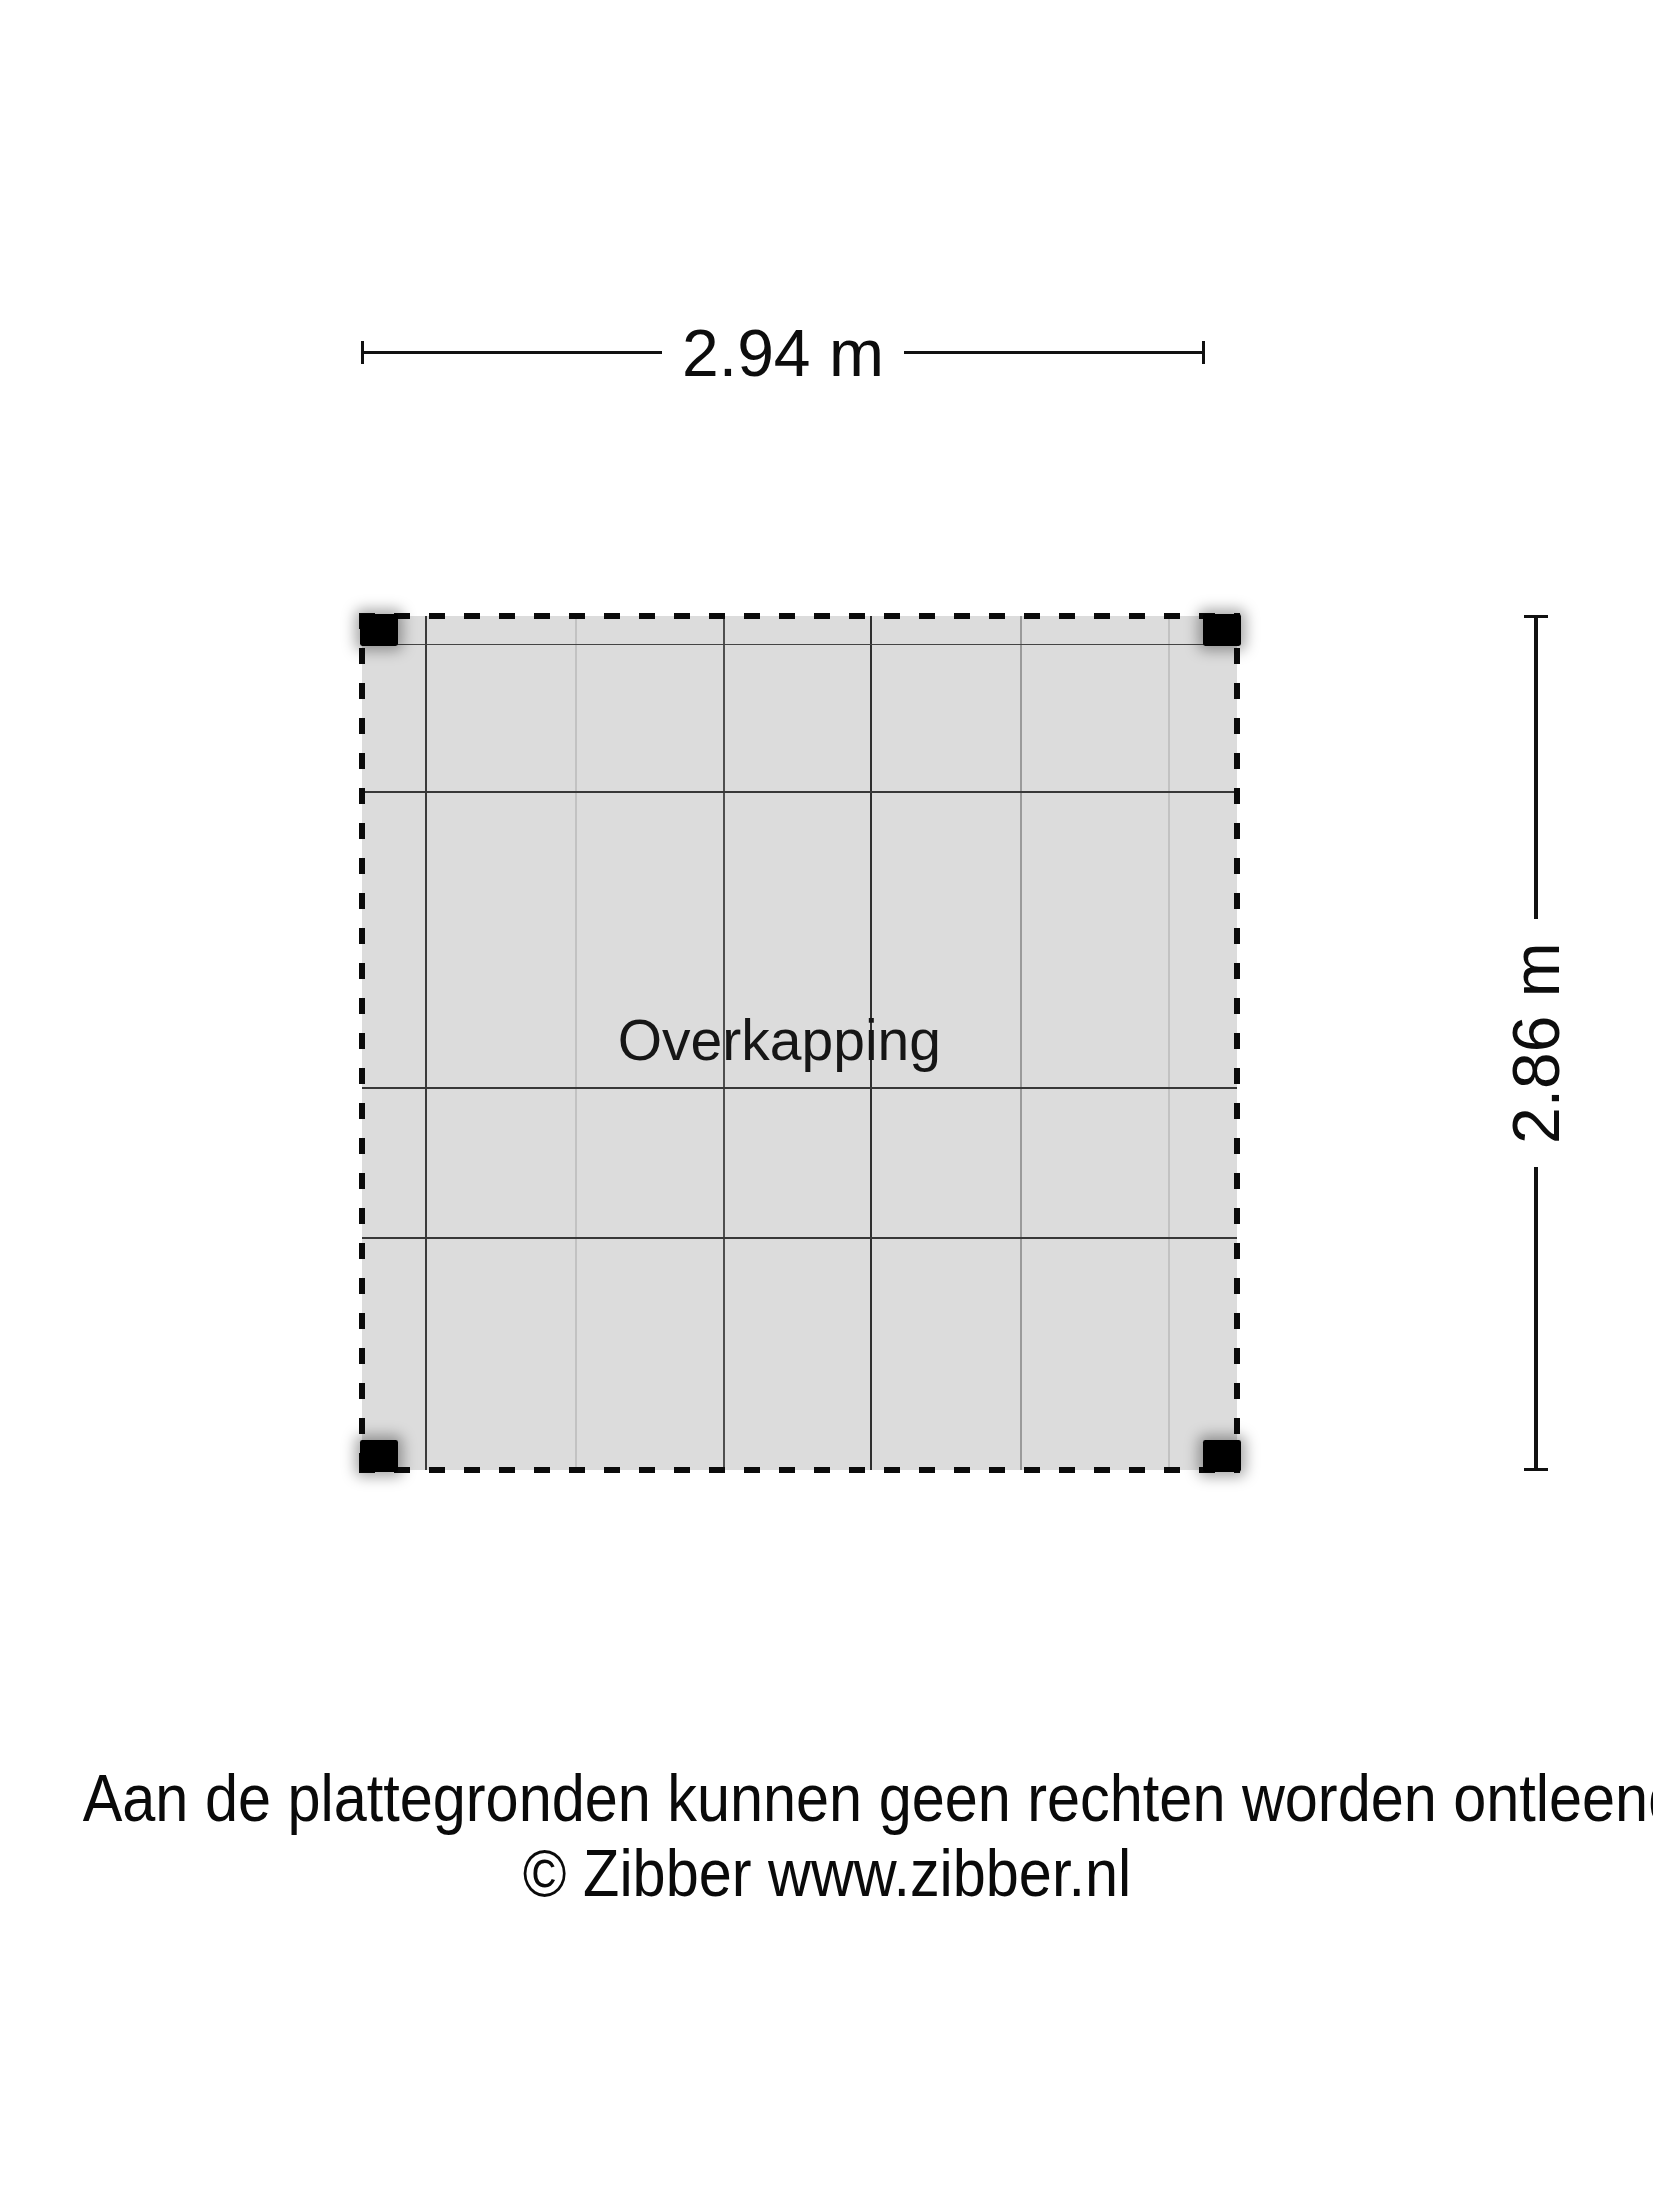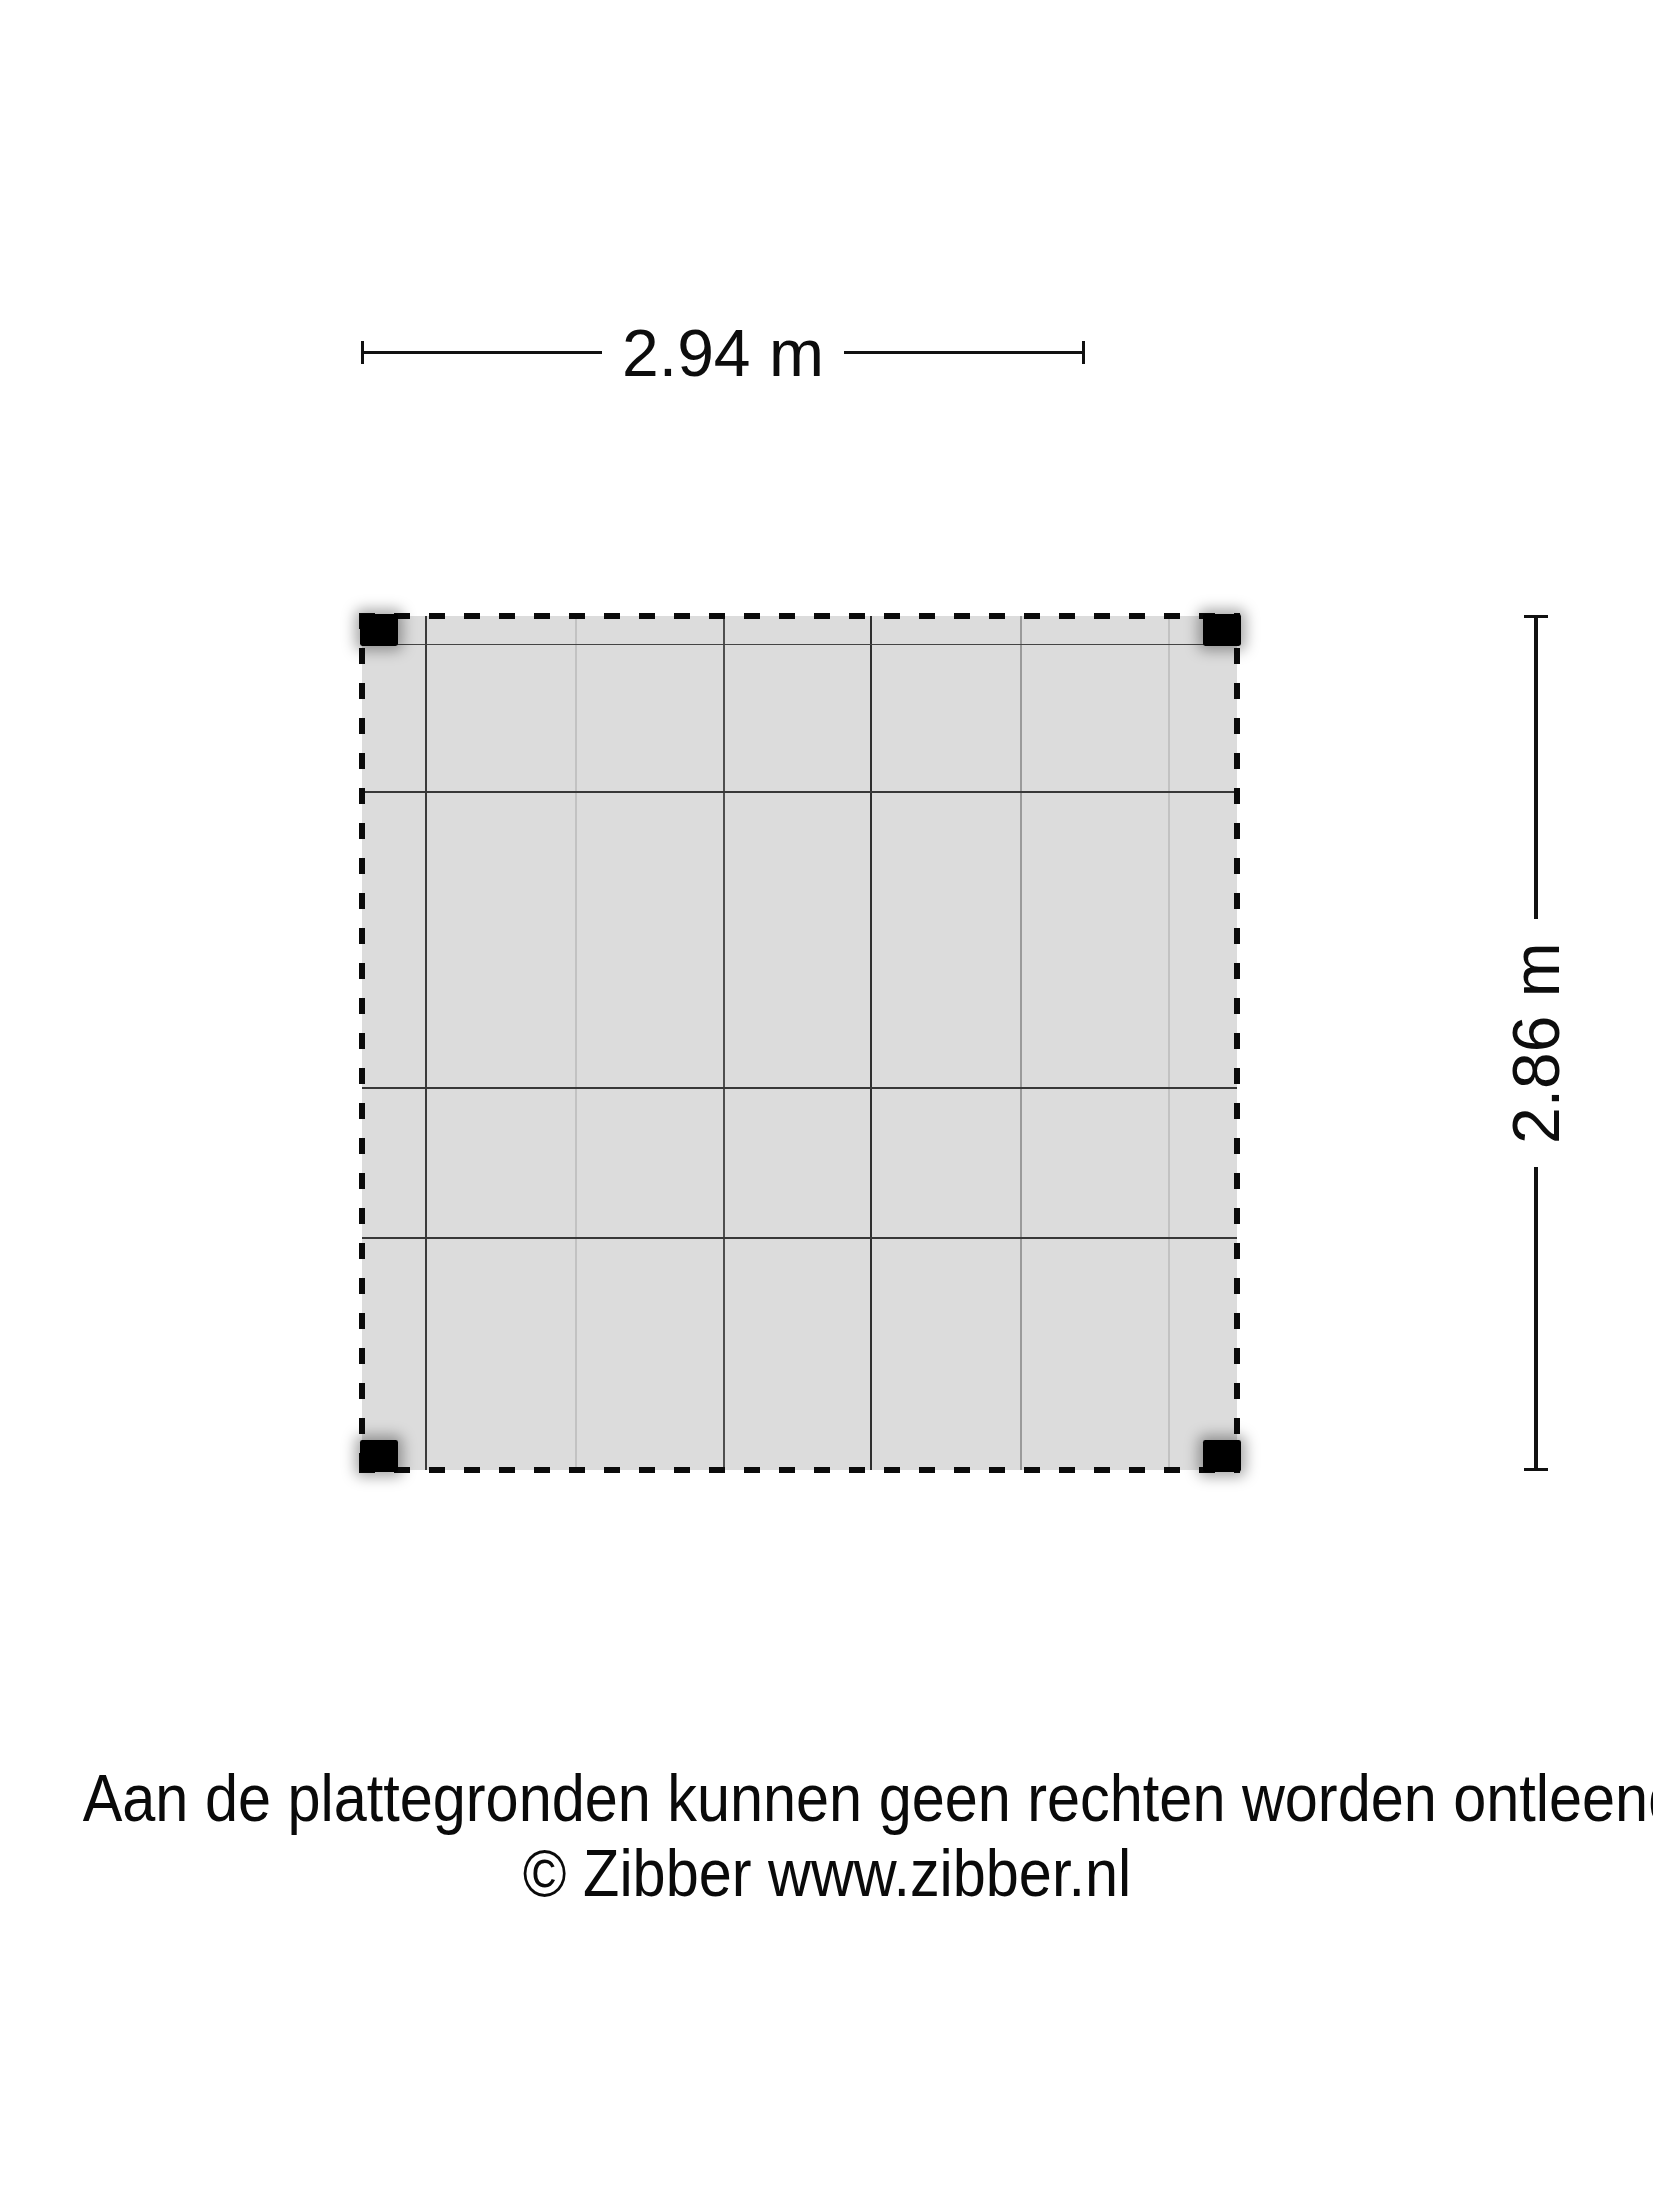--- a/index.html
+++ b/index.html
@@ -8,21 +8,21 @@
     background: #ffffff;
     position: relative;
     overflow: hidden;
     font-family: "Liberation Sans", sans-serif;
     color: #111;
   }
   .abs { position: absolute; }
 
   
   .dim-h {
-    left: 361px; top: 329px; width: 724px; height: 47px;
+    left: 361px; top: 329px; width: 844px; height: 47px;
     display: flex; align-items: center;
   }
   .dim-h .tick { width: 3.2px; height: 23.6px; background: #111; }
   .dim-h .seg  { flex: 1; height: 3.2px; background: #111; }
   .dim-h .lbl  {
     font-size: 66px; line-height: 1; padding: 0 20.5px;
     white-space: nowrap; color: #0d0d0d;
   }
 
   
@@ -112,20 +112,21 @@
   <div class="db-top"></div>
   <div class="db-bottom"></div>
   <div class="db-left"></div>
   <div class="db-right"></div>
 
   <div class="post tl"></div>
   <div class="post tr"></div>
   <div class="post bl"></div>
   <div class="post br"></div>
 
+  <div class="room-label">Overkapping</div>
 </div>
 
 <div class="abs dim-v">
   <div class="tick"></div>
   <div class="seg"></div>
   <div class="lbl">2.86 m</div>
   <div class="seg"></div>
   <div class="tick"></div>
 </div>
 

